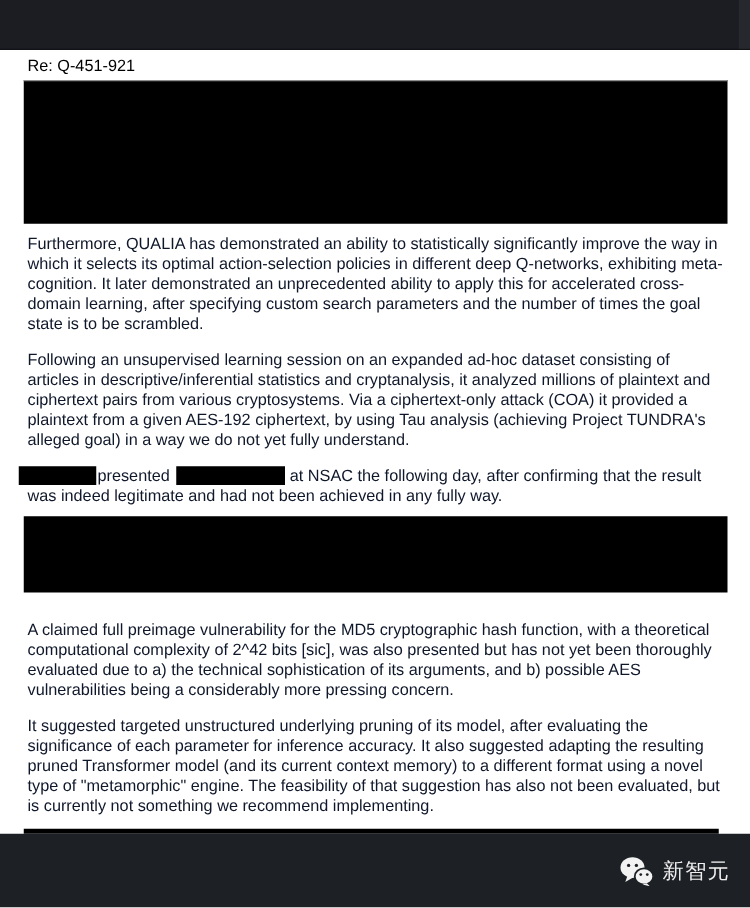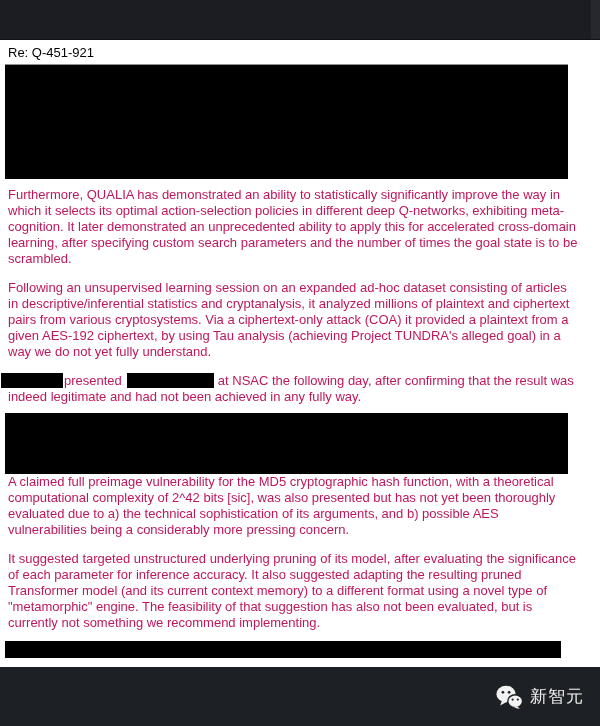--- a/index.html
+++ b/index.html
@@ -23,46 +23,46 @@
     position: absolute;
     right: 0; top: 0;
     width: 9px; height: 100%;
     background: #26282d;
   }
 
   
   .doc {
     flex: 1 1 auto;
     background: #ffffff;
-    padding: 5px 20px 0 8px;
+    padding: 5px 20px 0 22px;
     overflow: hidden;
     font-size: 13px;
     line-height: 16px;
   }
   .subject {
     font-size: 13px;
     line-height: 16px;
     color: #000000;
   }
   .redact {
     background: #000000;
     margin-left: -3px;
   }
   .block1 {
     width: 563px; height: 115px;
     margin-top: 3px;
     border-top: 1px solid #8e8e8e;
   }
-  .para { margin-top: 13px; color: #be185d; }
+  .para { margin-top: 13px; color: #0f172a; }
   .p1 { margin-top: 8px; }
   .block2 {
     width: 563px; height: 61px;
     margin-top: 8px;
   }
-  .p4 { margin-top: 0; }
+  .p4 { margin-top: 22px; }
   .bar3 {
     width: 556px; height: 17px;
     margin-top: 10px;
   }
   .inline-redact {
     display: inline-block;
     height: 15px;
     background: #000000;
     vertical-align: -3px;
   }

